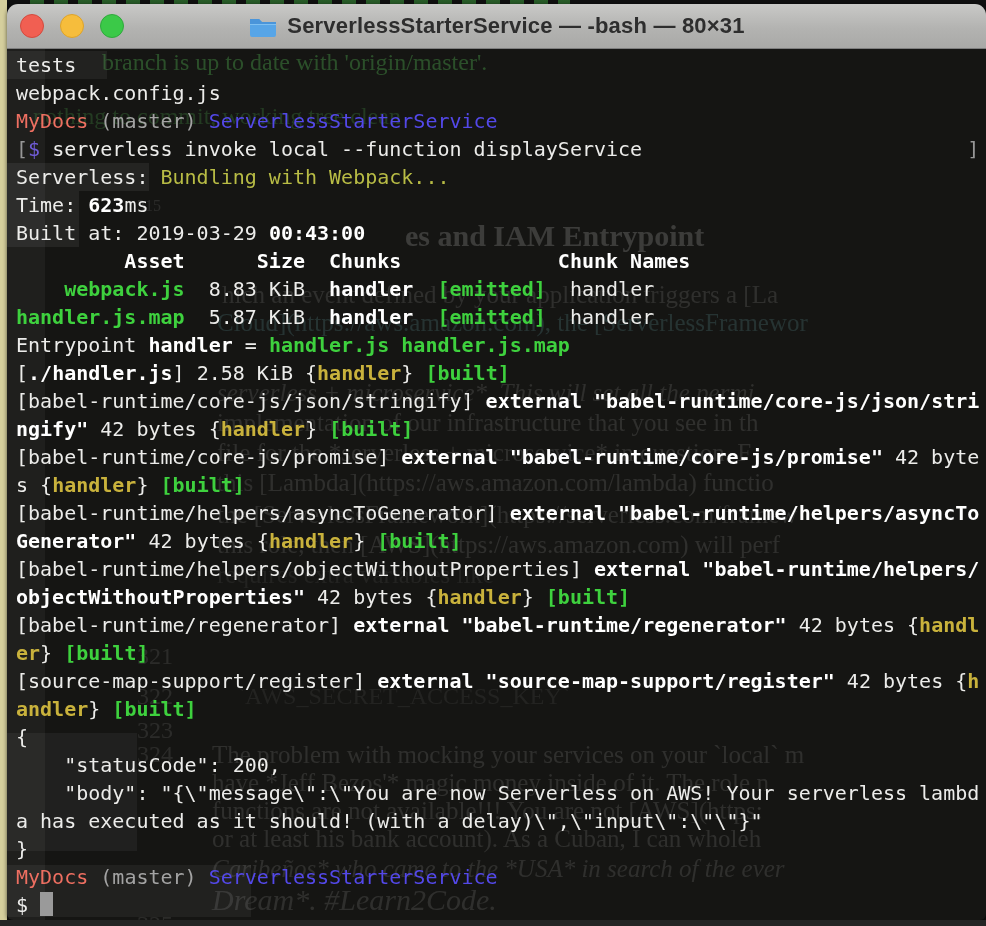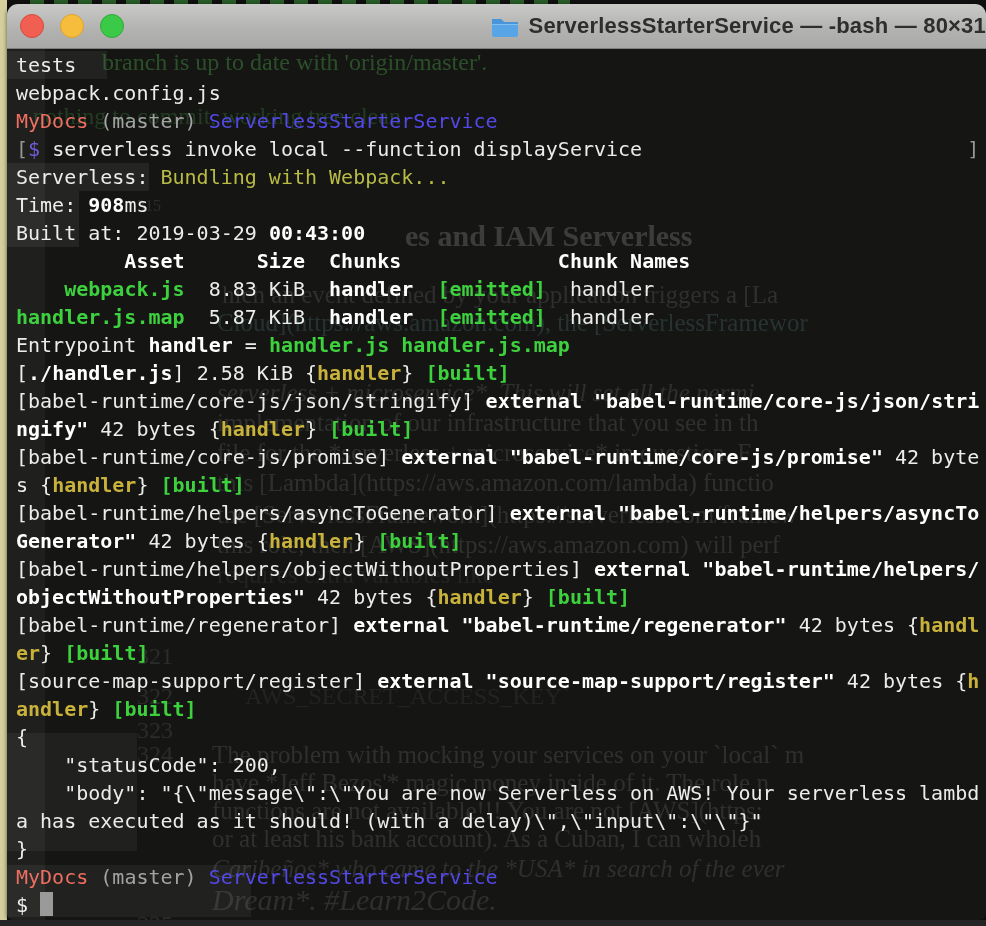--- a/index.html
+++ b/index.html
@@ -9,21 +9,21 @@
   .top-sliver{position:absolute;left:0;top:0;width:986px;height:4px;background:#101010;}
   .top-sliver .dashes{position:absolute;left:30px;top:0;width:540px;height:4px;
      background:repeating-linear-gradient(90deg,rgba(70,185,70,.45) 0 14px,transparent 14px 24px);}
   .left-strip{position:absolute;left:0;top:0;width:7px;height:920px;background:#d5cf9d;}
   .bottom-strip{position:absolute;left:0;top:920px;width:986px;height:6px;background:#242424;}
 
   
   .window{position:absolute;left:7px;top:4px;width:979px;height:916px;
           border-radius:11px 11px 6px 6px;overflow:hidden;box-shadow:0 1px 4px rgba(0,0,0,.6);}
   .titlebar{position:relative;height:44px;background:linear-gradient(180deg,#c9c9c7 0%,#b3b3b1 55%,#a9a9a7 100%);
-            border-bottom:1px solid #7e7e7e;display:flex;align-items:center;justify-content:flex-end;}
+            border-bottom:1px solid #7e7e7e;display:flex;align-items:center;justify-content:center;}
   .lights{position:absolute;left:13px;top:10px;display:flex;gap:16px;}
   .light{width:24px;height:24px;border-radius:50%;display:inline-block;box-sizing:border-box;}
   .light.red{background:#f15f52;border:1px solid #d34a3e;}
   .light.yellow{background:#f6bd3c;border:1px solid #dda32b;}
   .light.green{background:#3bc948;border:1px solid #2fa93c;}
   .title-group{display:flex;align-items:center;gap:9px;}
   .title-text{font-family:"Liberation Sans",sans-serif;font-size:22px;font-weight:600;color:#2e2e2e;letter-spacing:.2px;}
 
   
   .screen{position:relative;height:872px;background:#151513;overflow:hidden;cursor:text;}
@@ -93,21 +93,21 @@
       <div class="patch p2"></div>
       <div class="patch p3"></div>
       <div class="patch p4"></div>
       <div class="patch p5"></div>
       <div class="patch p6"></div>
       <div class="patch p7"></div>
       <div class="ghosts" id="ghosts">
           <span class="gl g-green" style="left: 95px; top: 0px; font-size: 24px;">branch is up to date with 'origin/master'.</span>
           <span class="gl g-green2" style="left: 26px; top: 54px; font-size: 24px;">nothing to commit, working tree clean</span>
           <span class="gl g-num" style="left: 130px; top: 148px; font-size: 16px;">315</span>
-          <span class="gl g-grayb" style="left: 398px; top: 170px; font-size: 30px;">es and IAM Serverless</span>
+          <span class="gl g-grayb" style="left: 398px; top: 170px; font-size: 30px;">es and IAM Entrypoint</span>
           <span class="gl g-gray" style="left: 215px; top: 232px; font-size: 25px;">hich an event defined by your application triggers a [La</span>
           <span class="gl g-teal" style="left: 210px; top: 260px; font-size: 25px;">Cloud](https://aws.amazon.com), the [ServerlessFramewor</span>
           <span class="gl g-gray g-ital" style="left: 210px; top: 330px; font-size: 25px;">serverless + microservice*. This will set all the permi</span>
           <span class="gl g-gray" style="left: 210px; top: 360px; font-size: 25px;">implementation of our infrastructure that you see in th</span>
           <span class="gl g-gray" style="left: 210px; top: 390px; font-size: 25px;">file for the *serverless + microservice* in question. F</span>
           <span class="gl g-gray" style="left: 210px; top: 420px; font-size: 25px;">this [Lambda](https://aws.amazon.com/lambda) functio</span>
           <span class="gl g-gray" style="left: 210px; top: 452px; font-size: 25px;">the [ServerlessFramework](https://serverless.com/framew</span>
           <span class="gl g-gray" style="left: 210px; top: 482px; font-size: 25px;">this role, then [AWS](https://aws.amazon.com) will perf</span>
           <span class="gl g-faint" style="left: 210px; top: 512px; font-size: 25px;">requires extra variables like</span>
           <span class="gl g-num" style="left: 130px; top: 594px; font-size: 24px;">321</span>
@@ -122,21 +122,21 @@
           <span class="gl g-gray g-ital" style="left: 205px; top: 806px; font-size: 25px;">Caribeños* who came to the *USA* in search of the ever</span>
           <span class="gl g-gray g-ital" style="left: 205px; top: 834px; font-size: 30px;">Dream*. #Learn2Code.</span>
           <span class="gl g-num" style="left: 130px; top: 862px; font-size: 24px;">325</span>
         </div>
       <div class="term" id="term">
           <div class="tl"><span class="s-fg">tests</span></div>
           <div class="tl"><span class="s-fg">webpack.config.js</span></div>
           <div class="tl"><span class="s-r">MyDocs</span><span class="s-fg"> </span><span class="s-c">(master)</span><span class="s-fg"> </span><span class="s-bl">ServerlessStarterService</span></div>
           <div class="tl"><span class="s-dm">[</span><span class="s-pu">$</span><span class="s-fg"> serverless invoke local --function displayService</span><span class="s-fg">                           </span><span class="s-dm">]</span></div>
           <div class="tl"><span class="s-fg">Serverless: </span><span class="s-ym">Bundling with Webpack...</span></div>
-          <div class="tl"><span class="s-fg">Time: </span><span class="s-b">908</span><span class="s-fg">ms</span></div>
+          <div class="tl"><span class="s-fg">Time: </span><span class="s-b">623</span><span class="s-fg">ms</span></div>
           <div class="tl"><span class="s-fg">Built at: 2019-03-29 </span><span class="s-b">00:43:00</span></div>
           <div class="tl"><span class="s-b">         Asset      Size  Chunks             Chunk Names</span></div>
           <div class="tl"><span class="s-fg">    </span><span class="s-g">webpack.js</span><span class="s-fg">  8.83 KiB  </span><span class="s-b">handler</span><span class="s-fg">  </span><span class="s-g">[emitted]</span><span class="s-fg">  handler</span></div>
           <div class="tl"><span class="s-g">handler.js.map</span><span class="s-fg">  5.87 KiB  </span><span class="s-b">handler</span><span class="s-fg">  </span><span class="s-g">[emitted]</span><span class="s-fg">  handler</span></div>
           <div class="tl"><span class="s-fg">Entrypoint </span><span class="s-b">handler</span><span class="s-fg"> = </span><span class="s-g">handler.js handler.js.map</span></div>
           <div class="tl"><span class="s-fg">[</span><span class="s-b">./handler.js</span><span class="s-fg">] 2.58 KiB {</span><span class="s-y">handler</span><span class="s-fg">} </span><span class="s-g">[built]</span></div>
           <div class="tl"><span class="s-fg">[babel-runtime/core-js/json/stringify] </span><span class="s-b">external "babel-runtime/core-js/json/stri</span></div>
           <div class="tl"><span class="s-b">ngify"</span><span class="s-fg"> 42 bytes {</span><span class="s-y">handler</span><span class="s-fg">} </span><span class="s-g">[built]</span></div>
           <div class="tl"><span class="s-fg">[babel-runtime/core-js/promise] </span><span class="s-b">external "babel-runtime/core-js/promise"</span><span class="s-fg"> 42 byte</span></div>
           <div class="tl"><span class="s-fg">s {</span><span class="s-y">handler</span><span class="s-fg">} </span><span class="s-g">[built]</span></div>

